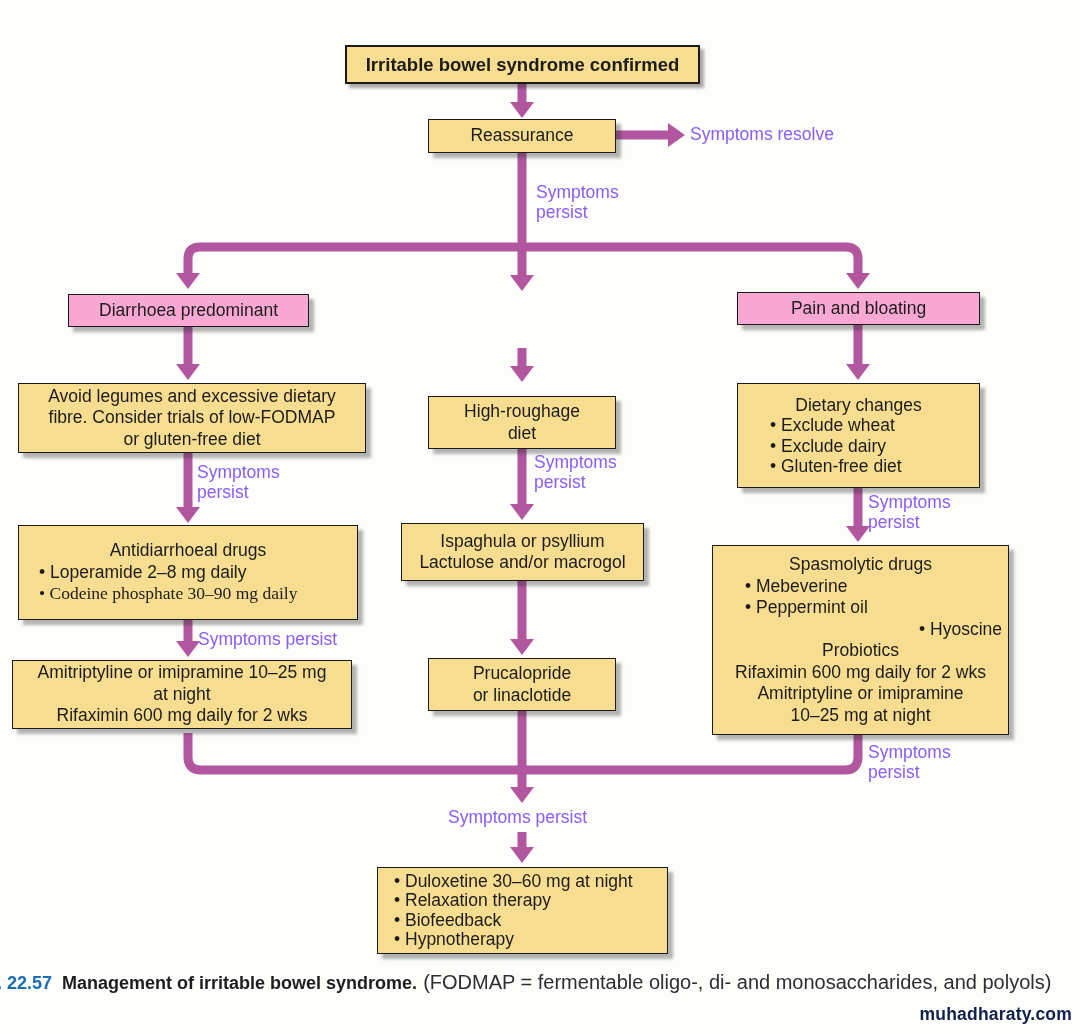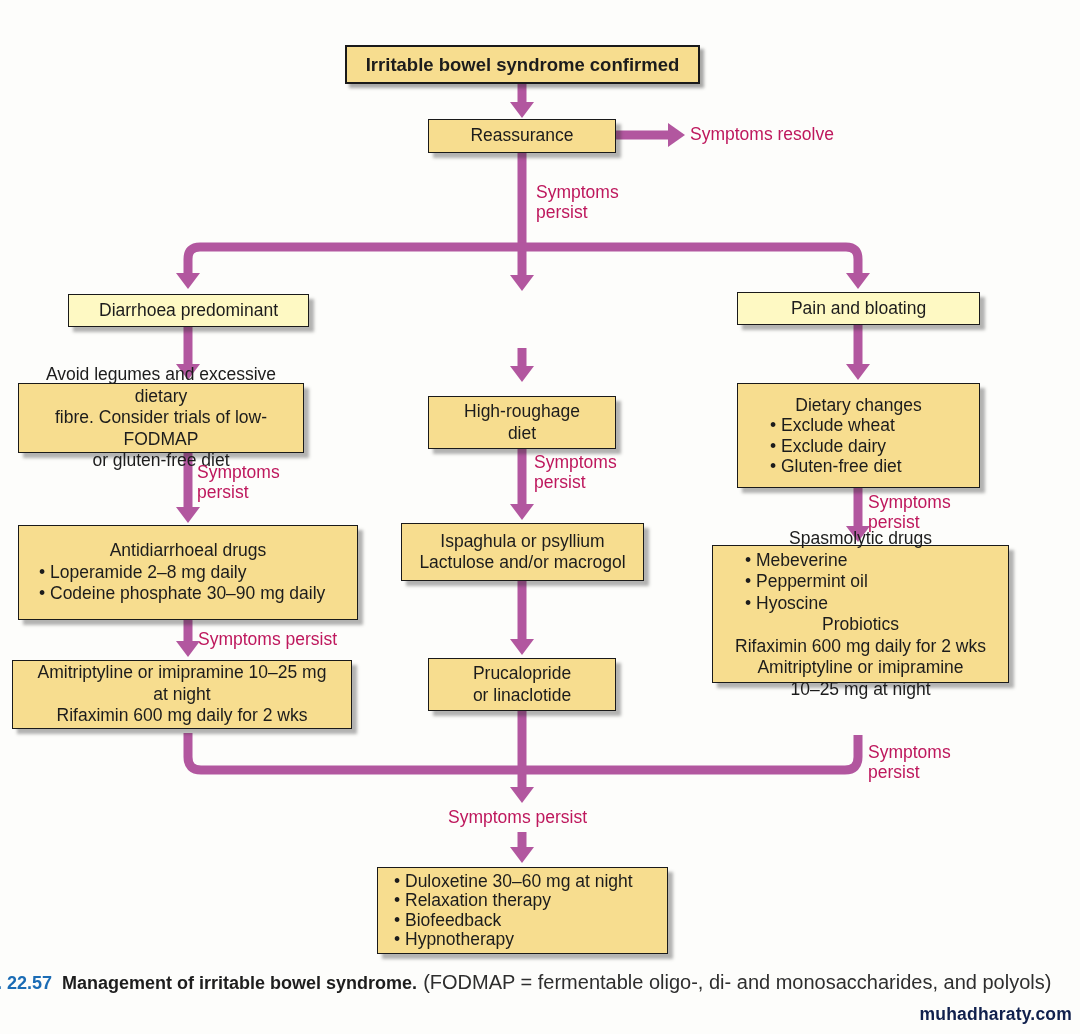--- a/index.html
+++ b/index.html
@@ -12,26 +12,26 @@
   svg.arrows polygon { fill:#b2579f; }
 
   .box {
     position:absolute; z-index:2; box-sizing:border-box;
     background:#f7dd8f; border:1.7px solid #1a1a1a;
     box-shadow:5px 5px 3px rgba(40,40,40,0.35);
     display:flex; flex-direction:column; justify-content:center;
     font-size:17.5px; line-height:21.5px; color:#1c1c1c;
     padding:3px 6px;
   }
-  .box.green { background:#fef9c3; }
+  .box.green { background:#f9a8d4; }
   .box.titlebox { border-width:2.4px; font-weight:bold; font-size:18.5px; box-shadow:4px 4px 3px rgba(40,40,40,0.4); }
   .ln  { text-align:center; }
   .bl  { text-align:left; }
   .lbl {
-    position:absolute; z-index:2; font-size:17.5px; line-height:20px; color:#be185d;
+    position:absolute; z-index:2; font-size:17.5px; line-height:20px; color:#8b5cf6;
   }
   .nowrap { white-space:nowrap; }
 
   .caption { position:absolute; z-index:2; left:-14px; top:971px; width:1094px; font-size:18px; white-space:nowrap; }
   .caption .fig { color:#1b6cb5; font-weight:bold; }
   .caption .captitle { color:#1d1d1d; font-weight:bold; margin-left:10px; }
   .caption .capnote { color:#2e2e2e; font-weight:normal; font-size:20px; margin-left:6px; }
   .watermark {
     position:absolute; z-index:2; right:8px; top:1004px;
     font-size:17.5px; font-weight:bold; color:#10204d; letter-spacing:0.2px;
@@ -90,32 +90,32 @@
     <div class="ln">Reassurance</div>
   </div>
 
   <div class="lbl nowrap" style="left:690px;top:124px;">Symptoms resolve</div>
   <div class="lbl" style="left:536px;top:182px;width:100px;">Symptoms persist</div>
 
   <div class="box green" style="left:68px;top:294px;width:241px;height:33px;">
     <div class="ln">Diarrhoea predominant</div>
   </div>
 
-  <div class="box" style="left:18px;top:383px;width:286px;height:70px;">
+  <div class="box" style="left:18px;top:383px;width:348px;height:70px;">
     <div class="ln">Avoid legumes and excessive dietary</div>
     <div class="ln">fibre. Consider trials of low-FODMAP</div>
     <div class="ln">or gluten-free diet</div>
   </div>
 
   <div class="lbl" style="left:197px;top:462px;width:100px;">Symptoms persist</div>
 
   <div class="box" style="left:18px;top:525px;width:340px;height:95px;">
     <div class="ln">Antidiarrhoeal drugs</div>
     <div class="bl" style="padding-left:14px;">• Loperamide 2–8 mg daily</div>
-    <div class="bl" style="padding-left:14px;">• Codeine phosphate 30–90 mg daily</div>
+    <div class="bl" style="padding-left:14px;font-family:Liberation Serif, serif;">• Codeine phosphate 30–90 mg daily</div>
   </div>
 
   <div class="lbl nowrap" style="left:198px;top:629px;">Symptoms persist</div>
 
   <div class="box" style="left:12px;top:660px;width:340px;height:69px;">
     <div class="ln">Amitriptyline or imipramine 10–25 mg</div>
     <div class="ln">at night</div>
     <div class="ln">Rifaximin 600 mg daily for 2 wks</div>
   </div>
 
@@ -143,25 +143,25 @@
 
   <div class="box" style="left:737px;top:383px;width:243px;height:105px;line-height:20.5px;">
     <div class="ln">Dietary changes</div>
     <div class="bl" style="padding-left:26px;">• Exclude wheat</div>
     <div class="bl" style="padding-left:26px;">• Exclude dairy</div>
     <div class="bl" style="padding-left:26px;">• Gluten-free diet</div>
   </div>
 
   <div class="lbl" style="left:868px;top:492px;width:105px;">Symptoms persist</div>
 
-  <div class="box" style="left:712px;top:545px;width:297px;height:138px;">
+  <div class="box" style="left:712px;top:545px;width:297px;height:190px;">
     <div class="ln">Spasmolytic drugs</div>
     <div class="bl" style="padding-left:26px;">• Mebeverine</div>
     <div class="bl" style="padding-left:26px;">• Peppermint oil</div>
-    <div class="bl" style="padding-left:26px;">• Hyoscine</div>
+    <div class="bl" style="padding-left:26px;text-align:right;">• Hyoscine</div>
     <div class="ln">Probiotics</div>
     <div class="ln">Rifaximin 600 mg daily for 2 wks</div>
     <div class="ln">Amitriptyline or imipramine</div>
     <div class="ln">10–25 mg at night</div>
   </div>
 
   <div class="lbl" style="left:868px;top:742px;width:105px;">Symptoms persist</div>
 
   <div class="lbl nowrap" style="left:448px;top:807px;">Symptoms persist</div>
 

